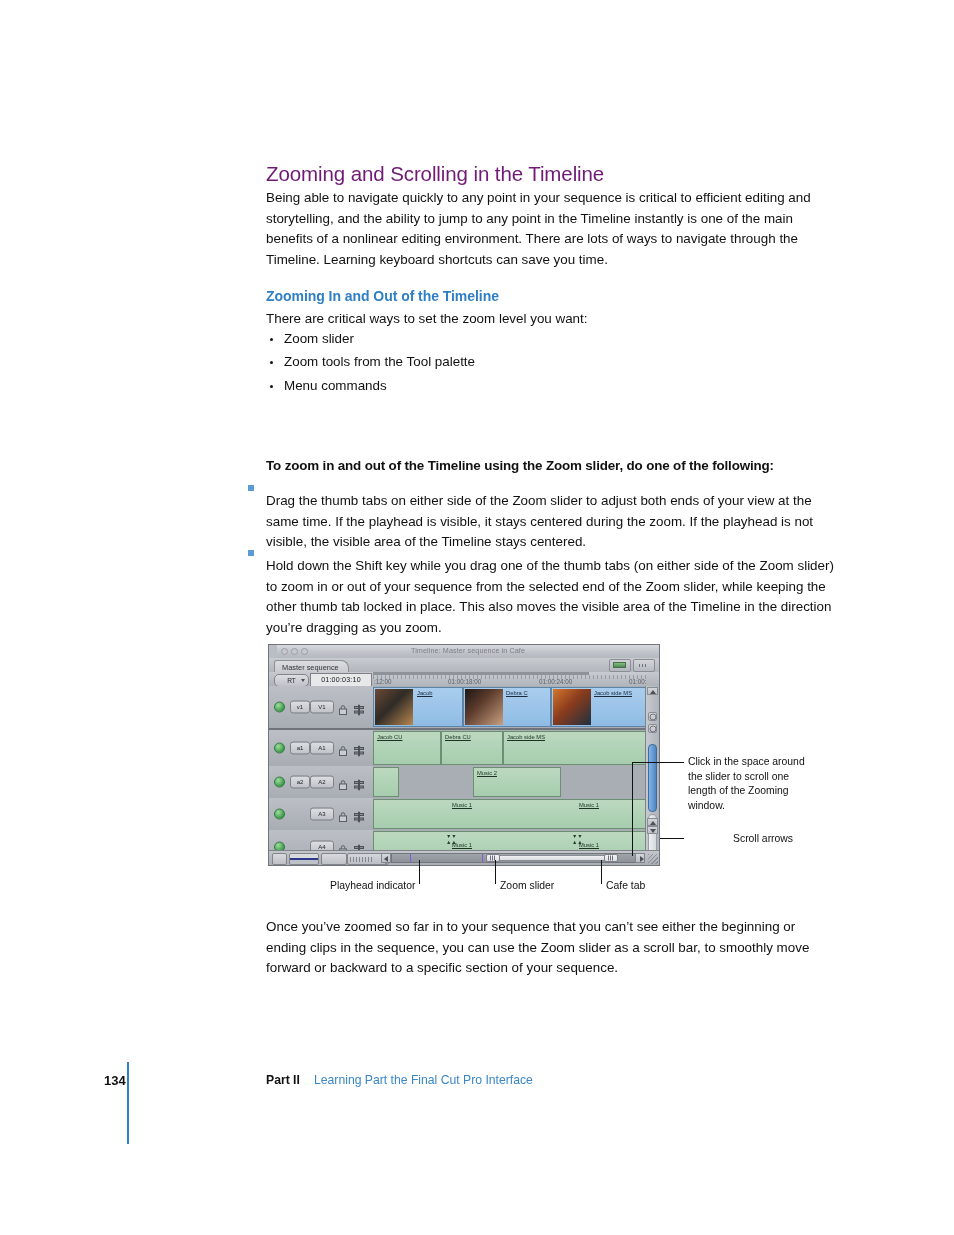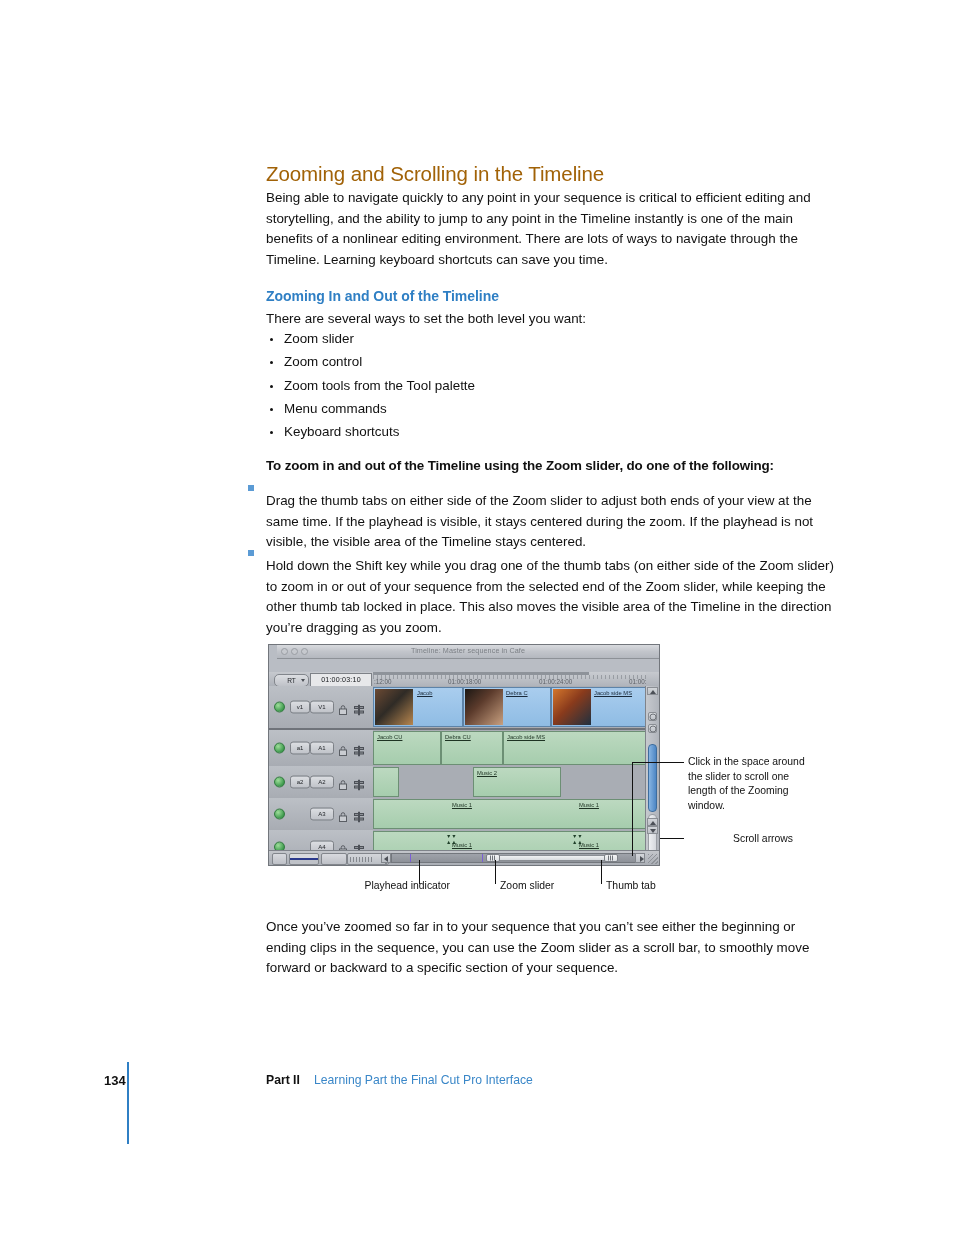--- a/index.html
+++ b/index.html
@@ -6,21 +6,21 @@
   body{
     width:954px;height:1235px;background:#ffffff;
     font-family:"Liberation Sans", sans-serif;
     color:#000;position:relative;overflow:hidden;
   }
   .page{position:absolute;left:0;top:0;width:954px;height:1235px;}
 
   
   .h1{
     position:absolute;left:266px;top:162px;width:600px;
-    font-size:20.5px;color:#a16207;font-weight:400;letter-spacing:-0.1px;
+    font-size:20.5px;color:#701a75;font-weight:400;letter-spacing:-0.1px;
   }
   .body-p{
     position:absolute;left:266px;width:560px;
     font-size:13.4px;line-height:20.7px;color:#111;
   }
   .h2{
     position:absolute;left:266px;width:600px;
     font-size:14px;color:#2f7fc4;font-weight:700;letter-spacing:-0.05px;
   }
   .lead{position:absolute;left:266px;font-size:13.4px;line-height:20.7px;color:#111;}
@@ -174,43 +174,35 @@
 <body>
 
 <div class="page">
 
   <div class="h1">Zooming and Scrolling in the Timeline</div>
 
   <div class="body-p" style="top:188px;">Being able to navigate quickly to any point in your sequence is critical to efficient editing and storytelling, and the ability to jump to any point in the Timeline instantly is one of the main benefits of a nonlinear editing environment. There are lots of ways to navigate through the Timeline. Learning keyboard shortcuts can save you time.</div>
 
   <div class="h2" style="top:288px;">Zooming In and Out of the Timeline</div>
 
-  <div class="lead" style="top:309px;">There are several ways to set the both level you want:</div>
+  <div class="lead" style="top:309px;">There are critical ways to set the zoom level you want:</div>
 
   <div class="bullet-list">
     <div class="bullet-row">
       <span class="dot"></span>
       <span class="txt">Zoom slider</span>
-    </div>
-    <div class="bullet-row">
-      <span class="dot"></span>
-      <span class="txt">Zoom control</span>
     </div>
     <div class="bullet-row">
       <span class="dot"></span>
       <span class="txt">Zoom tools from the Tool palette</span>
     </div>
     <div class="bullet-row">
       <span class="dot"></span>
       <span class="txt">Menu commands</span>
     </div>
-    <div class="bullet-row">
-      <span class="dot"></span>
-      <span class="txt">Keyboard shortcuts</span>
-    </div>
   </div>
 
   <div class="bold-lead">To zoom in and out of the Timeline using the Zoom slider, do one of the following:</div>
 
   <div class="sq-item" style="top:479px;">
     <span class="sq"></span>
     <span class="sq-txt">Drag the thumb tabs on either side of the Zoom slider to adjust both ends of your view at the same time. If the playhead is visible, it stays centered during the zoom. If the playhead is not visible, the visible area of the Timeline stays centered.</span>
   </div>
 
   <div class="sq-item" style="top:544px;">
@@ -223,20 +215,27 @@
 
       <div class="titlebar">
         <div class="tl-lights">
           <i></i>
           <i></i>
           <i></i>
         </div>
         <div class="title-text">Timeline: Master sequence in Cafe</div>
       </div>
 
+      <div class="tabbar">
+        <div class="tab">Master sequence</div>
+        <div class="tab-btns">
+          <div class="tab-btn green"></div>
+          <div class="tab-btn dots"></div>
+        </div>
+      </div>
 
       <div class="toolrow">
         <div class="rt-pop">
           <span>RT</span>
           <span class="caret"></span>
         </div>
         <div class="tc-box">01:00:03:10</div>
       </div>
 
       <div class="ruler">
@@ -447,27 +446,27 @@
   </div>
 
   <div class="lead-line" style="left:632px;top:762px;width:1.2px;height:94px;"></div>
   <div class="lead-line" style="left:632px;top:762px;width:52px;height:1.2px;"></div>
   <div class="callout" style="left:688px;top:755px;width:124px;">Click in the space around the slider to scroll one length of the Zooming window.</div>
 
   <div class="lead-line" style="left:660px;top:838px;width:24px;height:1.2px;"></div>
   <div class="callout" style="left:688px;top:832px;width:130px;margin-left:45px;">Scroll arrows</div>
 
   <div class="lead-line" style="left:419px;top:860px;width:1.2px;height:24px;"></div>
-  <div class="callout" style="left:330px;top:879px;width:120px;text-align:right;">Playhead indicator</div>
+  <div class="callout" style="left:330px;top:879px;width:120px;text-align:left;">Playhead indicator</div>
 
   <div class="lead-line" style="left:495px;top:860px;width:1.2px;height:24px;"></div>
   <div class="callout" style="left:500px;top:879px;width:110px;">Zoom slider</div>
 
   <div class="lead-line" style="left:601px;top:860px;width:1.2px;height:24px;"></div>
-  <div class="callout" style="left:606px;top:879px;width:110px;">Thumb tab</div>
+  <div class="callout" style="left:606px;top:879px;width:110px;">Cafe tab</div>
 
   <div class="closing">Once you’ve zoomed so far in to your sequence that you can’t see either the beginning or ending clips in the sequence, you can use the Zoom slider as a scroll bar, to smoothly move forward or backward to a specific section of your sequence.</div>
 
   <div class="footer-num">134</div>
   <div class="footer-rule"></div>
   <div class="footer-part">Part II</div>
   <div class="footer-sec">Learning Part the Final Cut Pro Interface</div>
 
 </div>
 

